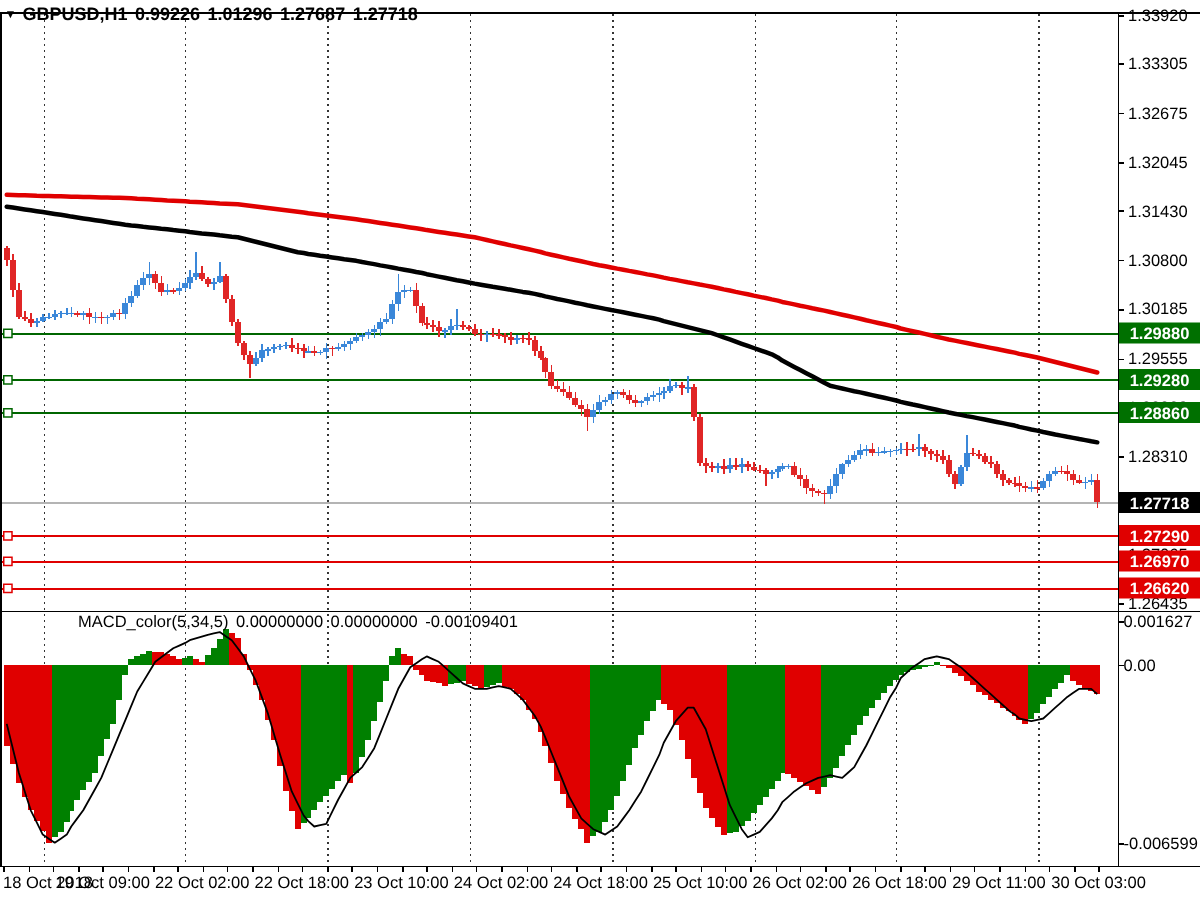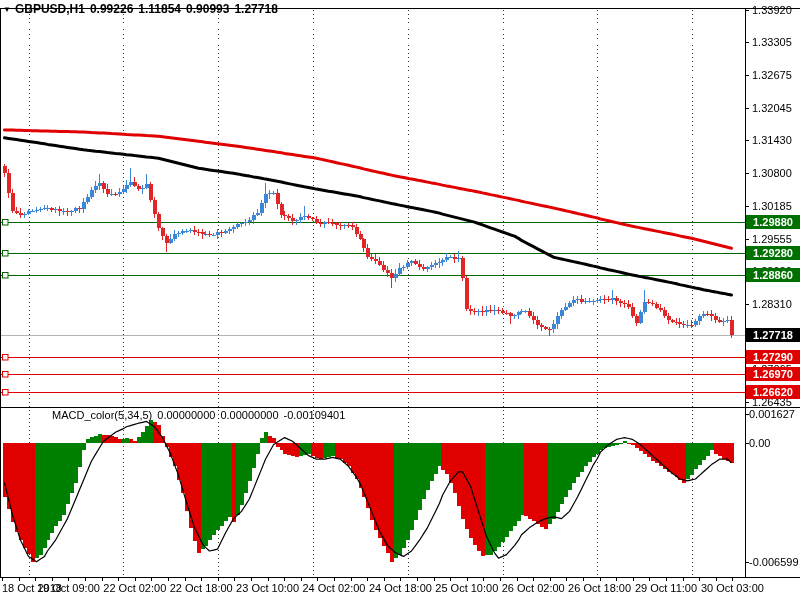--- a/index.html
+++ b/index.html
@@ -746,19 +746,19 @@
         <text x="400.40000000000003" y="592" fill="#000000" font-size="11px" font-family="&quot;Liberation Sans&quot;,sans-serif" text-anchor="middle">24 Oct 18:00</text>
         <text x="466.80000000000007" y="592" fill="#000000" font-size="11px" font-family="&quot;Liberation Sans&quot;,sans-serif" text-anchor="middle">25 Oct 10:00</text>
         <text x="533.2" y="592" fill="#000000" font-size="11px" font-family="&quot;Liberation Sans&quot;,sans-serif" text-anchor="middle">26 Oct 02:00</text>
         <text x="599.6" y="592" fill="#000000" font-size="11px" font-family="&quot;Liberation Sans&quot;,sans-serif" text-anchor="middle">26 Oct 18:00</text>
         <text x="666" y="592" fill="#000000" font-size="11px" font-family="&quot;Liberation Sans&quot;,sans-serif" text-anchor="middle">29 Oct 11:00</text>
         <text x="732.4000000000001" y="592" fill="#000000" font-size="11px" font-family="&quot;Liberation Sans&quot;,sans-serif" text-anchor="middle">30 Oct 03:00</text>
       </g>
     </svg>
 
   <div class="ohlc-caption">
-    <span class="caret">▼</span><span>GBPUSD,H1</span><span class="val">0.99226</span><span class="val">1.11854</span><span class="val">0.90993</span><span class="val">1.27718</span>
+    <span class="caret">▼</span><span>GBPUSD,H1</span><span class="val">0.99226</span><span class="val">1.01296</span><span class="val">1.27687</span><span class="val">1.27718</span>
   </div>
 
   <div class="macd-caption">
     <span>MACD_color(5,34,5)</span><span>0.00000000</span><span>0.00000000</span><span>-0.00109401</span>
   </div>
 </div>
 
 </body></html>

